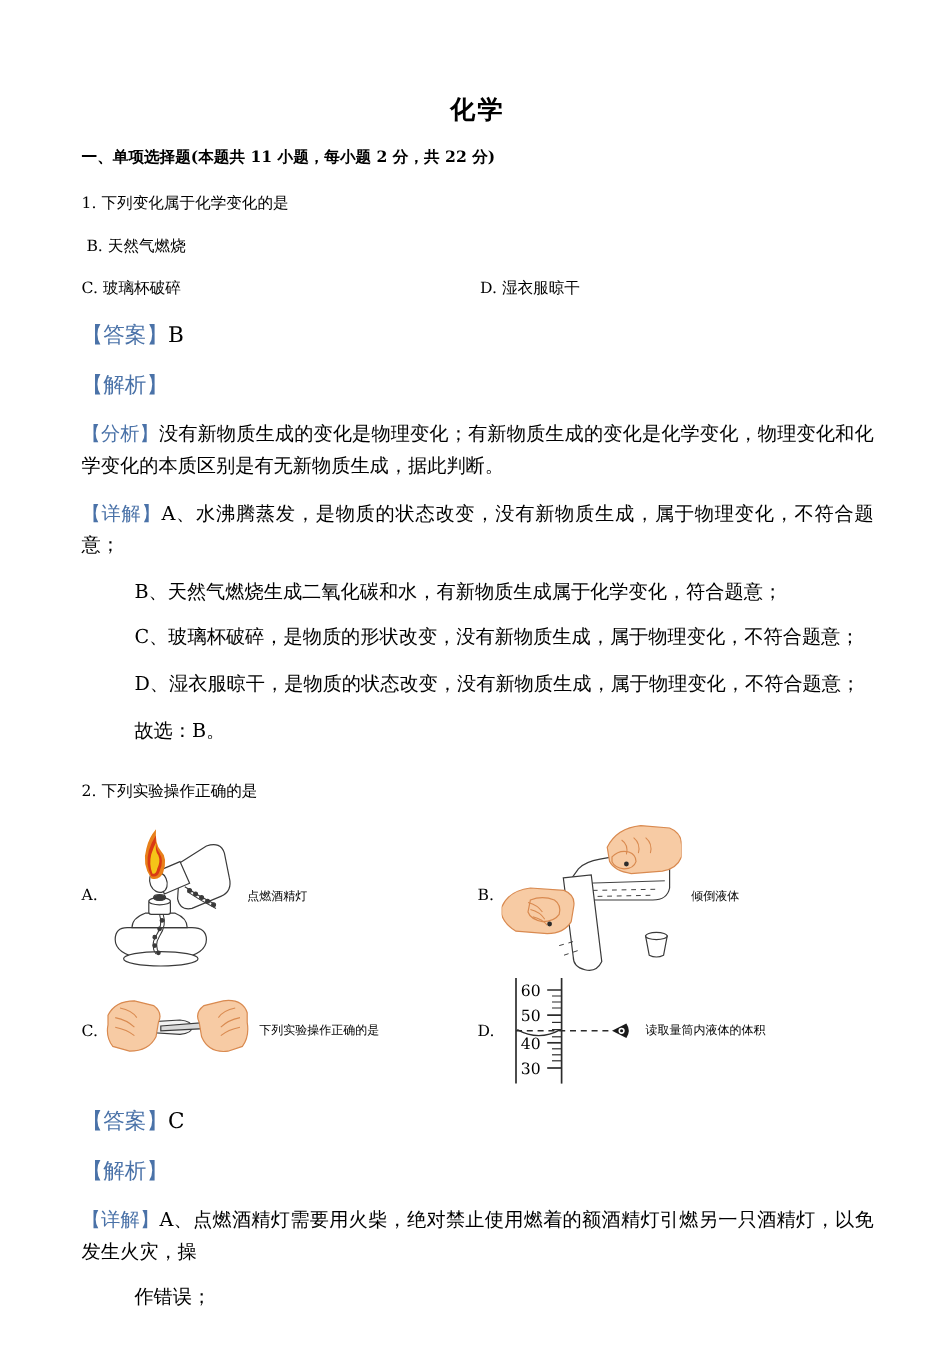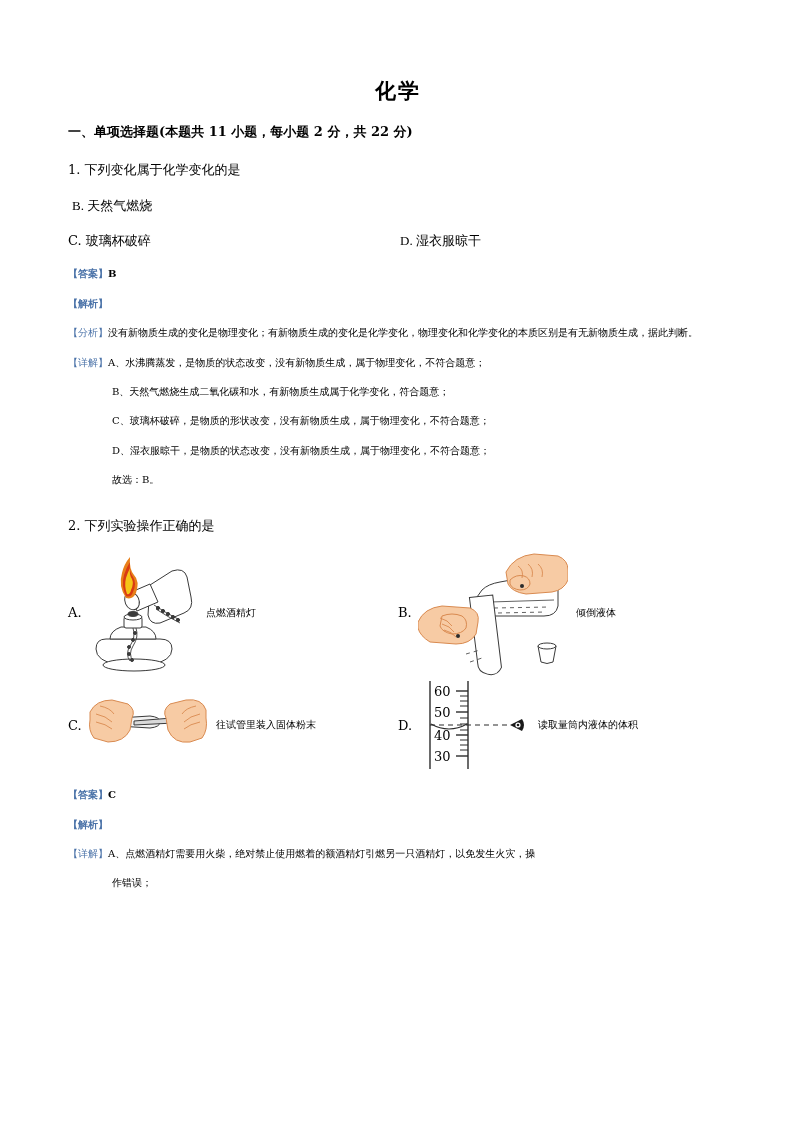--- a/index.html
+++ b/index.html
@@ -61,33 +61,31 @@
     display: flex;
     margin-top: 16px;
     font-size: 13px;
     line-height: 1.5;
   }
   .opt-row .opt {
     width: 50%;
   }
   .opt-row .opt.second {
     padding-left: 4px;
-    font-family: Liberation Serif, serif;
   }
   .marker-line {
-    font-size: 10px;
+    font-size: 18px;
     margin-top: 15px;
     line-height: 1.5;
-    font-weight: bold;
   }
   .marker {
     color: #4a72a8;
   }
   .para {
-    font-size: 10px;
+    font-size: 16px;
     margin-top: 14px;
     line-height: 1.62;
     text-align: justify;
   }
   .para.tight {
     margin-top: 13px;
     margin-left: 44px;
   }
   .para .marker {
     color: #4a72a8;
@@ -316,21 +314,21 @@
             <g fill="#f7cba4" stroke="#d98a50" stroke-width="1">
               <path d="M118 14 Q114 2 98 4 L82 8 Q74 14 78 22 L80 34 Q86 48 102 46 L114 42 Q120 34 118 22 Z"></path>
             </g>
             <g fill="none" stroke="#d98a50" stroke-width="0.9">
               <path d="M108 10 Q98 12 94 18"></path>
               <path d="M112 18 Q102 20 96 26"></path>
               <path d="M112 26 Q102 28 96 33"></path>
             </g>
           </svg>
         </div>
-        <div class="fig-label">往试管里装入固体粉末</div>
+        <div class="fig-label">下列实验操作正确的是</div>
       </div>
 
       <div class="fig-cell">
         <div class="fig-letter">D.</div>
         <div class="fig-art">
           <svg width="112" height="92" viewBox="0 0 112 92">
 
             <g stroke="#2b2b2b" stroke-width="1.4" fill="none">
               <line x1="12" y1="2" x2="12" y2="90"></line>
               <line x1="50" y1="2" x2="50" y2="90"></line>

